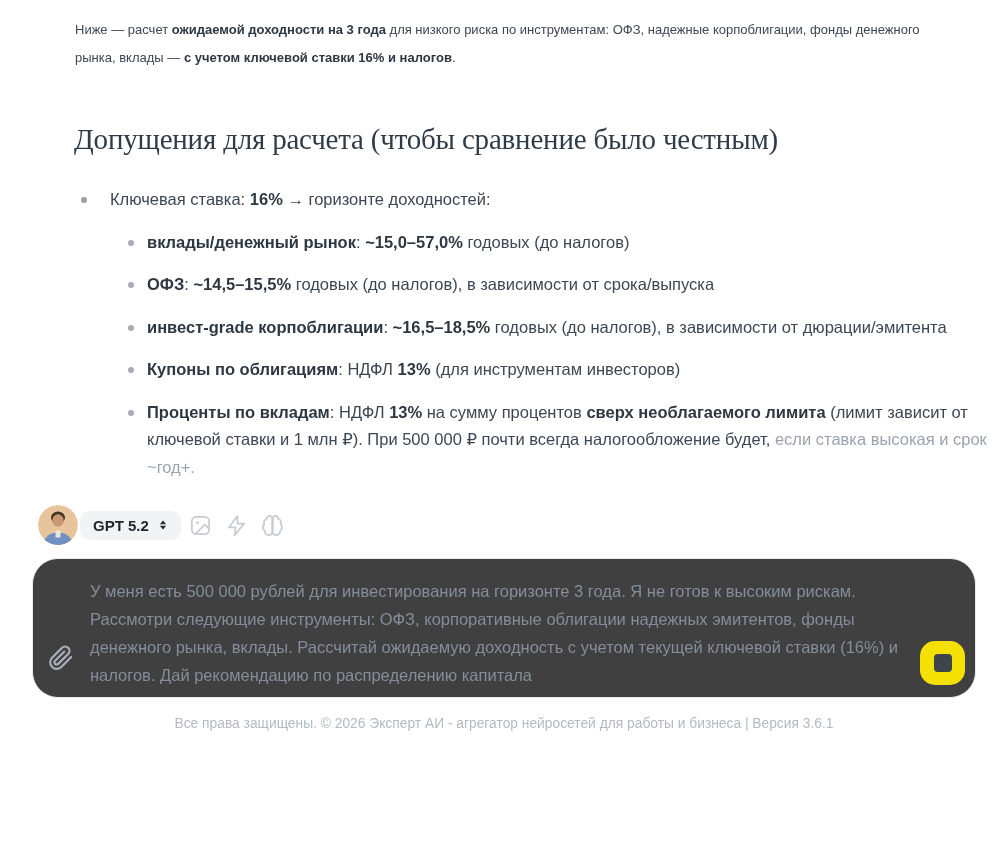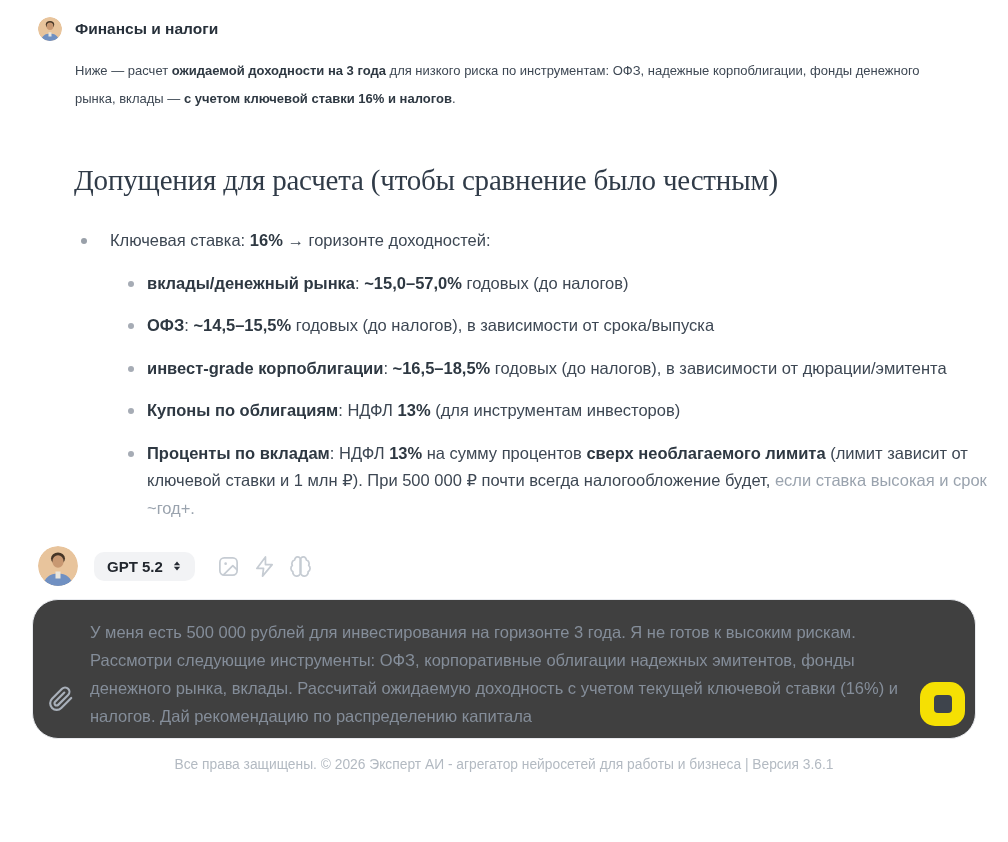--- a/index.html
+++ b/index.html
@@ -20,21 +20,21 @@
     font-size:29px;font-weight:400;color:#303b48;line-height:1.15;letter-spacing:-0.2px;
   }
   ul.bullets{list-style:none;margin:30px 0 0 75px;padding:0;width:915px;
     font-size:16.5px;line-height:27.5px;color:#3d4753;}
   ul.bullets li{position:relative;}
   ul.bullets li.l1{padding-left:35px;margin-top:18px;}
   ul.bullets li.l2{padding-left:72px;margin-top:15px;}
   ul.bullets li.l1::before{content:"";position:absolute;left:6px;top:11px;width:6px;height:6px;border-radius:50%;background:#99a0a9;}
   ul.bullets li.l2::before{content:"";position:absolute;left:53px;top:11px;width:6px;height:6px;border-radius:50%;background:#a6acb5;}
   
-  .composer-row{display:flex;align-items:center;gap:16px;margin:24px 0 0 38px;height:40px;}
+  .composer-row{display:flex;align-items:center;gap:2px;margin:24px 0 0 38px;height:40px;}
   .avatar-lg{width:40px;height:40px;border-radius:50%;overflow:hidden;flex:0 0 auto;}
   .model-pill{
     display:inline-flex;align-items:center;gap:7px;background:#f2f3f5;border:none;
     border-radius:10px;padding:6px 11px 6px 13px;font-family:inherit;
     font-size:15px;font-weight:700;color:#22272e;cursor:pointer;
   }
   .model-pill svg{display:block;}
   .tool-icons{display:flex;align-items:center;gap:13px;margin-left:6px;color:#c6ccd3;}
   .tool-icons .ticon{display:inline-flex;cursor:pointer;}
   .input-box{
@@ -52,47 +52,28 @@
   }
   .stop-btn span{display:block;width:18px;height:18px;border-radius:4px;background:#3e444c;}
   
   .footer{margin-top:18px;text-align:center;font-size:13.8px;color:#b3bac2;}
 </style>
 </head>
 <body>
 
 <div class="page">
 
-  <div class="title-row">
-    <div class="avatar-sm">
-      <svg viewBox="0 0 40 40" width="24" height="24">
-        <defs>
-            <clipPath id="av1">
-              <circle cx="20" cy="20" r="20"></circle>
-            </clipPath>
-          </defs>
-        <g clip-path="url(#av1)">
-          <rect width="40" height="40" fill="#e8c49c"></rect>
-          <ellipse cx="20" cy="12.5" rx="7" ry="6" fill="#463627"></ellipse>
-          <ellipse cx="20" cy="15.5" rx="5.6" ry="6.2" fill="#c89872"></ellipse>
-          <path d="M5 41c.6-8.5 6.5-13.5 15-13.5S34.4 32.5 35 41Z" fill="#7090c2"></path>
-          <rect x="17.5" y="25.5" width="5" height="7" fill="#e9e5dc"></rect>
-        </g>
-      </svg>
-    </div>
-    <div class="msg-title">Финансы и налоги</div>
-  </div>
 
   <p class="intro"><span>Ниже — расчет </span><span class="b">ожидаемой доходности на 3 года</span><span> для низкого риска по инструментам: ОФЗ, надежные корпоблигации, фонды денежного рынка, вклады — </span><span class="b">с учетом ключевой ставки 16% и налогов</span><span>.</span></p>
 
   <h2 class="section-heading">Допущения для расчета (чтобы сравнение было честным)</h2>
 
   <ul class="bullets">
       <li class="l1"><span>Ключевая ставка: </span><span class="b">16%</span><span> → горизонте доходностей:</span></li>
-      <li class="l2"><span class="b">вклады/денежный рынка</span><span>: </span><span class="b">~15,0–57,0%</span><span> годовых (до налогов)</span></li>
+      <li class="l2"><span class="b">вклады/денежный рынок</span><span>: </span><span class="b">~15,0–57,0%</span><span> годовых (до налогов)</span></li>
       <li class="l2"><span class="b">ОФЗ</span><span>: </span><span class="b">~14,5–15,5%</span><span> годовых (до налогов), в зависимости от срока/выпуска</span></li>
       <li class="l2"><span class="b">инвест-grade корпоблигации</span><span>: </span><span class="b">~16,5–18,5%</span><span> годовых (до налогов), в зависимости от дюрации/эмитента</span></li>
       <li class="l2"><span class="b">Купоны по облигациям</span><span>: НДФЛ </span><span class="b">13%</span><span> (для инструментам инвесторов)</span></li>
       <li class="l2"><span class="b">Проценты по вкладам</span><span>: НДФЛ </span><span class="b">13%</span><span> на сумму процентов </span><span class="b">сверх необлагаемого лимита</span><span> (лимит зависит от ключевой ставки и 1 млн ₽). При 500 000 ₽ почти всегда налогообложение будет, </span><span class="muted">если ставка высокая и срок ~год+.</span></li>
     </ul>
 
   <div class="composer-row">
     <div class="avatar-lg">
       <svg viewBox="0 0 40 40" width="40" height="40">
         <defs>

